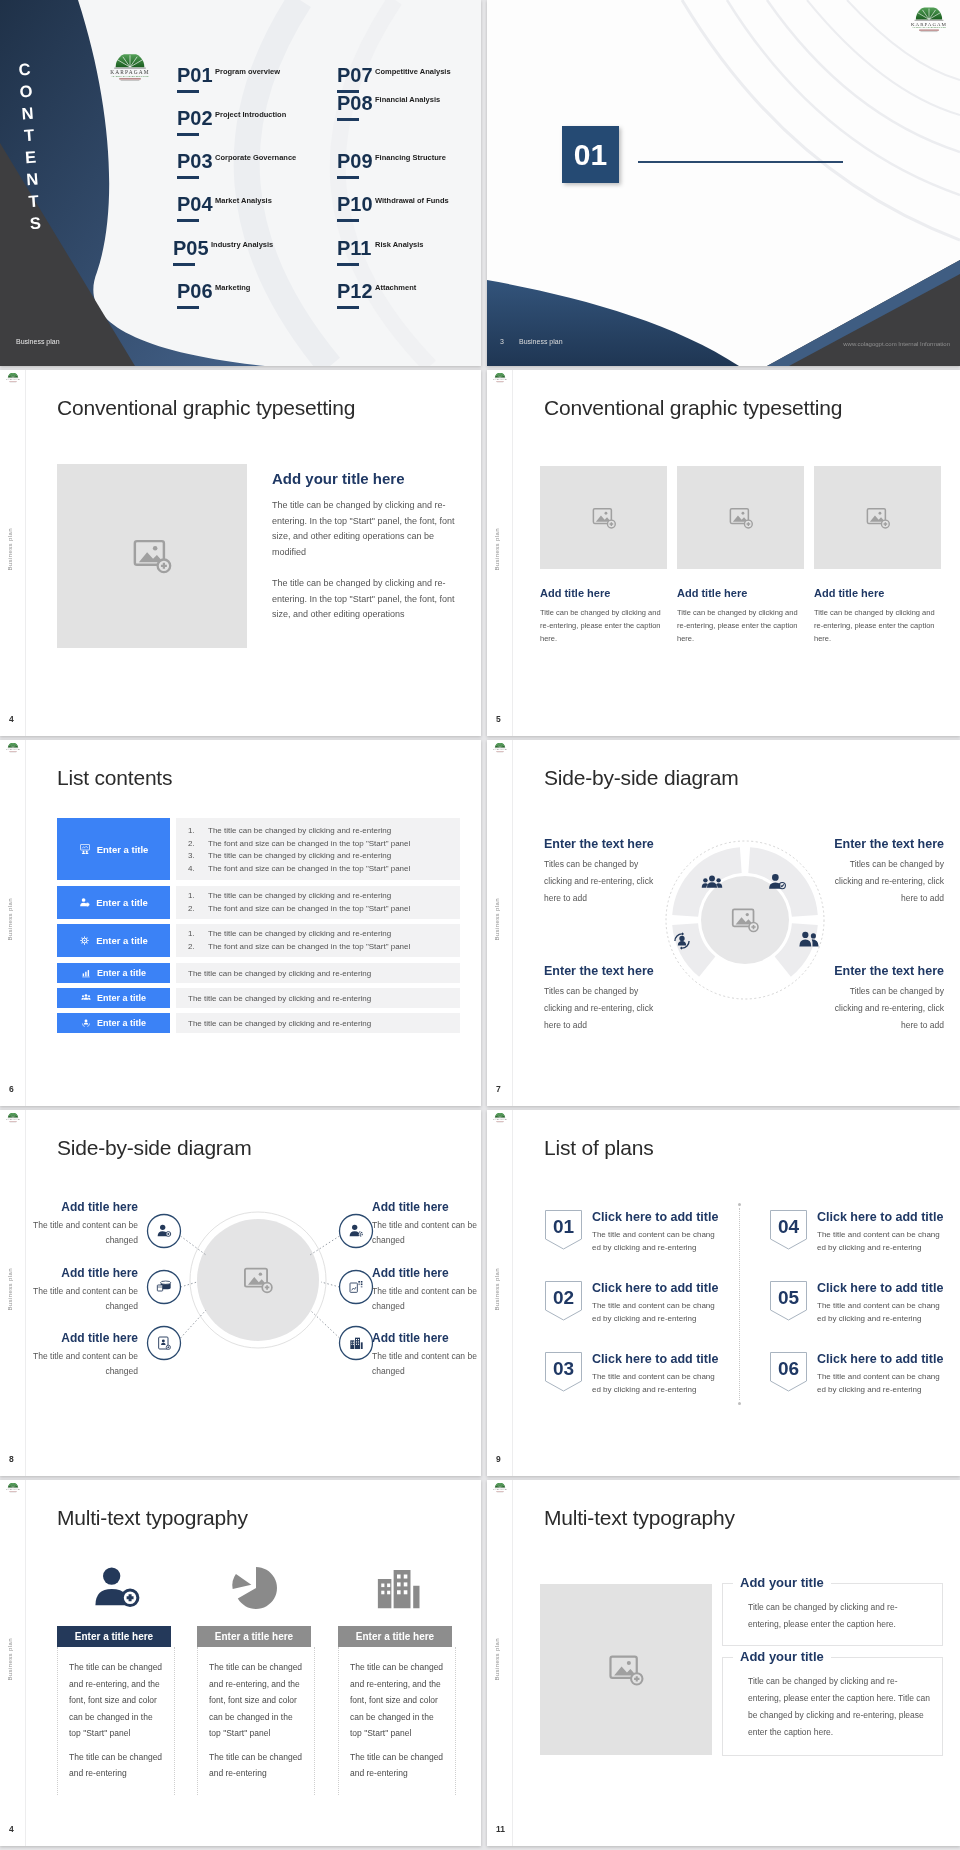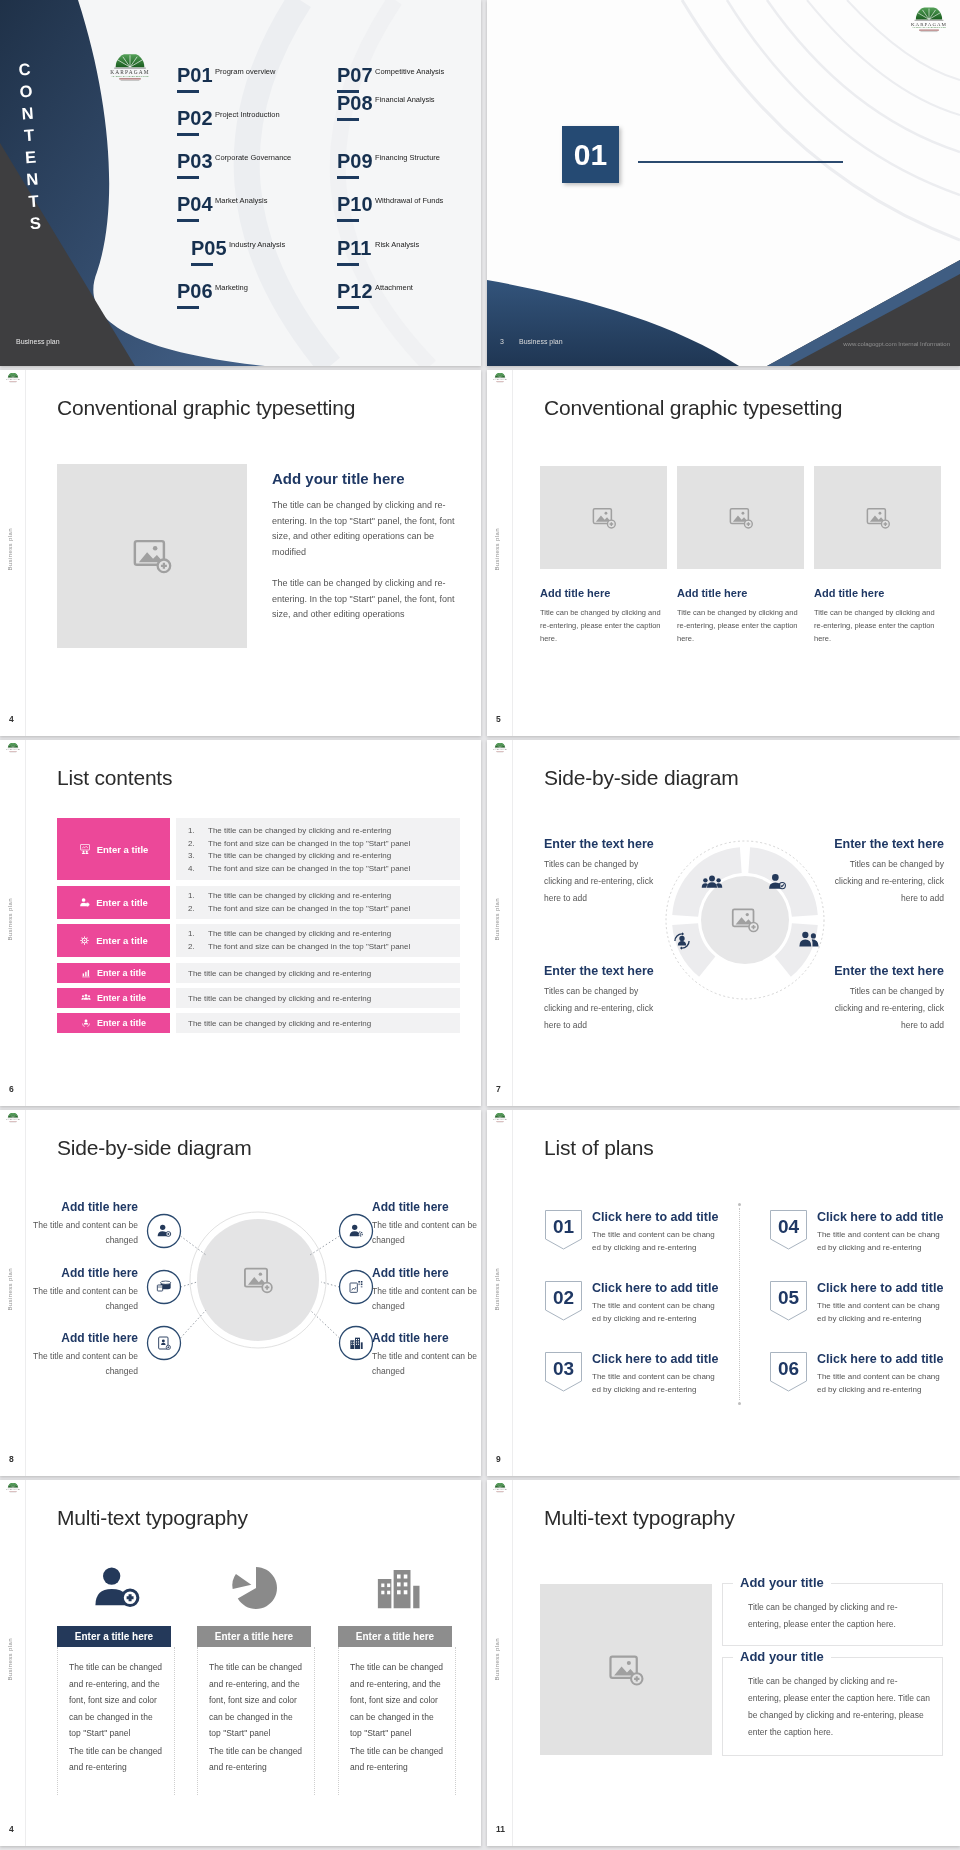--- a/index.html
+++ b/index.html
@@ -25,35 +25,35 @@
   .h-blue { color:#1f3864; font-weight:700; }
   .txt { color:#555; }
   .ph { background:#e2e2e2; display:flex; align-items:center; justify-content:center; color:#a0a0a0; }
 
   
   .s1-vert { position:absolute; left:20px; top:60px; writing-mode:vertical-rl; text-orientation:upright;
     color:#fff; font-weight:700; font-size:16.5px; letter-spacing:4px; transform:rotate(-4deg); }
   .toc-item { position:absolute; width:150px; }
   .toc-num { font-size:20px; font-weight:700; color:#16304f; line-height:22px; }
   .toc-rule { width:22px; height:2.5px; background:#1d3a5e; margin-top:4px; }
-  .toc-label { position:absolute; left:38px; top:3px; width:100px; font-size:7.5px; font-weight:400; color:#1c1c1c; }
+  .toc-label { position:absolute; left:38px; top:3px; width:100px; font-size:7.5px; font-weight:700; color:#1c1c1c; }
   .s1-footer { position:absolute; left:16px; top:338px; font-size:7px; color:#e8e8e8; }
 
   
   .s2-numbox { position:absolute; left:75px; top:126px; width:57px; height:57px; background:#254a73;
     display:flex; align-items:center; justify-content:center; color:#fff; font-size:30px; font-weight:700;
     box-shadow:2px 2px 4px rgba(0,0,0,.25); }
   .s2-title { position:absolute; left:150px; top:119px; font-size:26px; font-weight:700; color:#1e3757; }
   .s2-rule { position:absolute; left:151px; top:161px; width:205px; height:1.5px; background:#2b4a6f; }
   .s2-caption { position:absolute; left:151px; top:172px; width:250px; font-size:10px; color:#4c4c4c; line-height:18px; }
   .s2-footer { position:absolute; top:338px; font-size:7px; color:#dcdcdc; }
   .s2-watermark { position:absolute; right:10px; top:341px; font-size:6px; color:#8f8f8f; }
 
   
-  .lc-label { position:absolute; left:57px; width:113px; background:#ec4899; color:#fff;
+  .lc-label { position:absolute; left:57px; width:113px; background:#3b82f6; color:#fff;
     display:flex; align-items:center; justify-content:center; gap:6px; }
   .lc-label span { font-weight:700; }
   .lc-panel { position:absolute; left:176px; width:284px; background:#f2f2f3; font-size:8px; color:#555; }
   .lc-line { display:flex; line-height:12.5px; }
   .lc-line .n { width:16px; margin-left:12px; text-align:left; }
   .lc-line .t { margin-left:4px; }
 
   
   .s6-block { position:absolute; }
   .s6-block .h { font-size:12.5px; }
@@ -69,21 +69,21 @@
   .plan-body { position:absolute; font-size:8px; line-height:12.5px; }
   .plan-num { position:absolute; width:37px; text-align:center; font-size:19px; font-weight:700; color:#1f3864; }
   .plan-divider { position:absolute; left:252px; top:98px; height:192px; border-left:1px dotted #c6c6c6; }
   .dot { position:absolute; width:3px; height:3px; border-radius:50%; background:#bdbdbd; }
 
   
   .mt-bar { position:absolute; top:146px; height:21px; width:114px; display:flex; align-items:center;
     justify-content:center; color:#fff; font-size:10px; font-weight:700; }
   .mt-body { position:absolute; top:167px; width:118px; height:148px; border-left:1px dotted #cfcfcf;
     border-right:1px dotted #cfcfcf; padding:12px 9px 0 11px; font-size:8.5px; color:#4a4a4a; line-height:16.5px; }
-  .mt-body .p2 { margin-top:1px; }
+  .mt-body .p2 { margin-top:7px; }
 
   
   .blk { position:absolute; left:235px; width:221px; border:1px solid #e3e3e4; }
   .blk .bh { position:absolute; top:-9px; left:10px; background:#fff; padding:0 7px;
     font-size:13px; font-weight:700; color:#1f3864; }
   .blk .bb { padding:15px 12px 10px 25px; font-size:8.5px; color:#555; line-height:17px; }
 </style>
 </head>
 <body>
 
@@ -261,21 +261,21 @@
     <div class="toc-item" style="left:177px;top:150px">
       <div class="toc-num">P03</div>
       <div class="toc-rule"></div>
       <div class="toc-label">Corporate Governance</div>
     </div>
     <div class="toc-item" style="left:177px;top:193px">
       <div class="toc-num">P04</div>
       <div class="toc-rule"></div>
       <div class="toc-label">Market Analysis</div>
     </div>
-    <div class="toc-item" style="left:191px;top:237px">
+    <div class="toc-item" style="left:173px;top:237px">
       <div class="toc-num">P05</div>
       <div class="toc-rule"></div>
       <div class="toc-label">Industry Analysis</div>
     </div>
     <div class="toc-item" style="left:177px;top:280px">
       <div class="toc-num">P06</div>
       <div class="toc-rule"></div>
       <div class="toc-label">Marketing</div>
     </div>
     <div class="toc-item" style="left:337px;top:64px">

